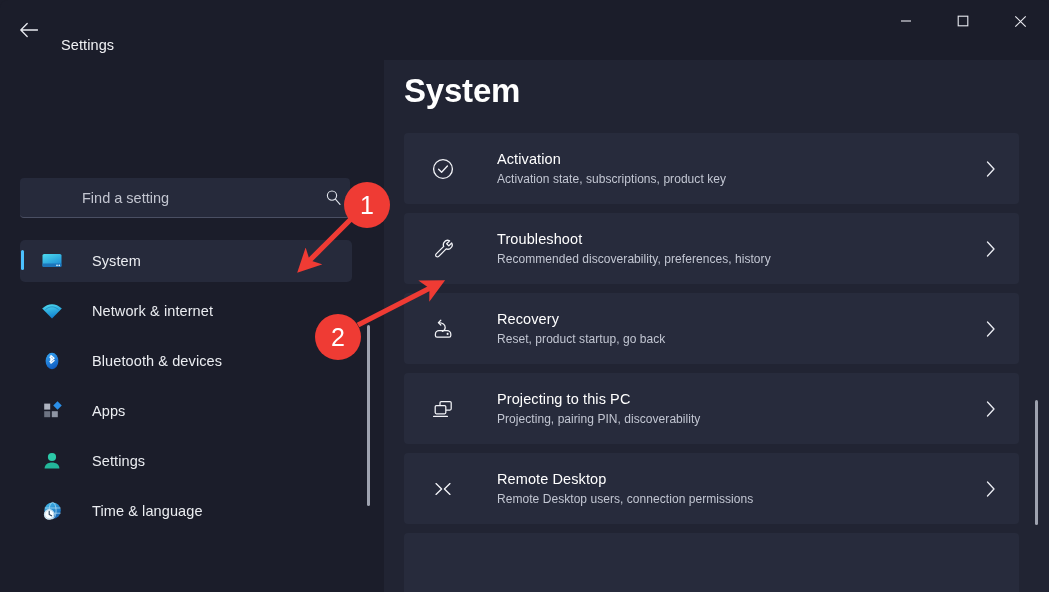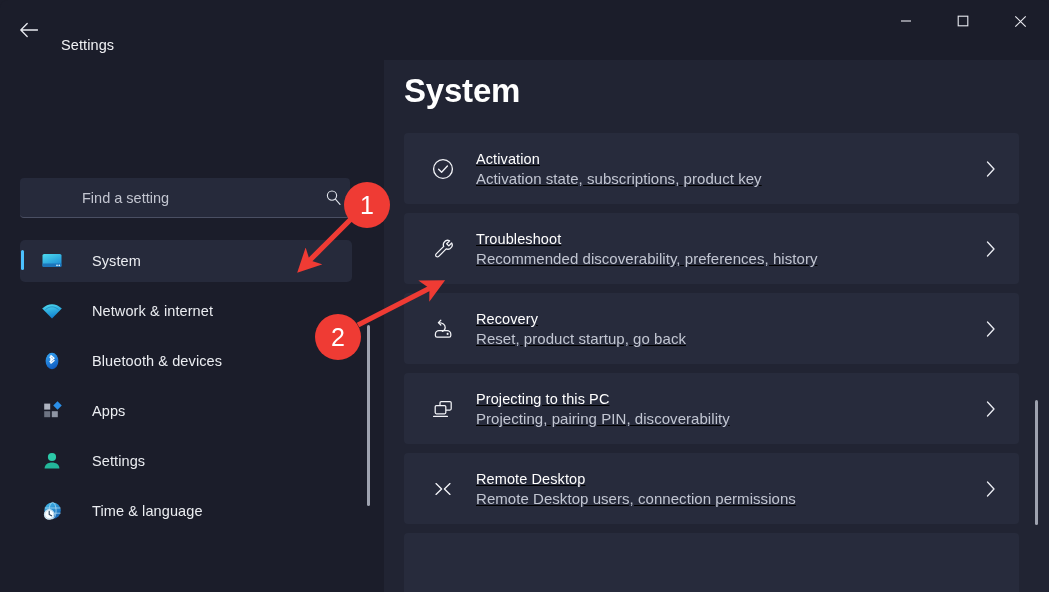--- a/index.html
+++ b/index.html
@@ -185,33 +185,32 @@
     align-items: center;
     cursor: pointer;
   }
   .card-ico {
     width: 38px; height: 38px;
     flex: 0 0 38px;
     margin-left: 20px;
     display: flex; align-items: center; justify-content: center;
   }
   .card-text {
-    margin-left: 14px;
+    margin-left: 35px;
     flex: 1;
     min-width: 0;
-    text-decoration: underline;
   }
   .card-title {
     font-size: 14.5px;
     color: #ffffff;
     letter-spacing: .1px;
     line-height: 20px;
   }
   .card-sub {
-    font-size: 15px;
+    font-size: 12px;
     color: #c2c6d2;
     line-height: 19px;
     letter-spacing: .05px;
   }
   .card-chevron {
     width: 42px; height: 71px;
     display: flex; align-items: center; justify-content: center;
     flex: 0 0 42px;
     margin-right: 8px;
   }

